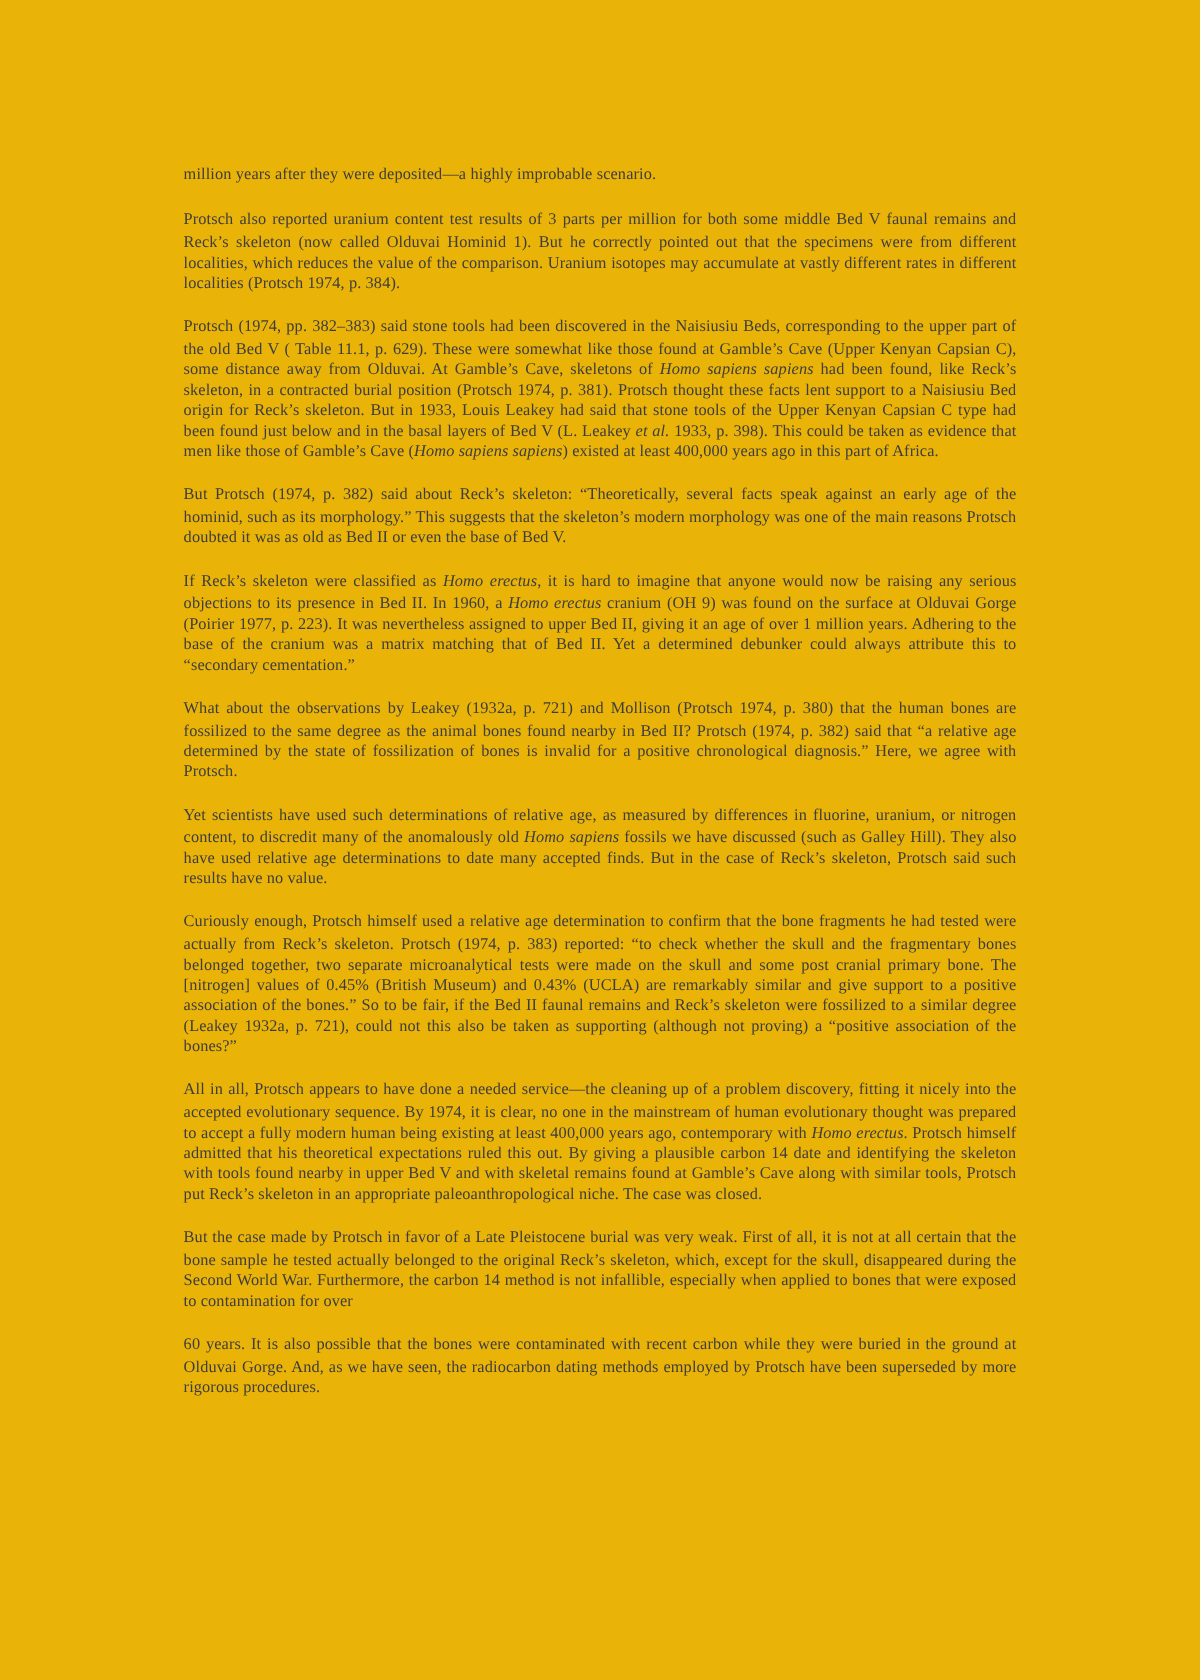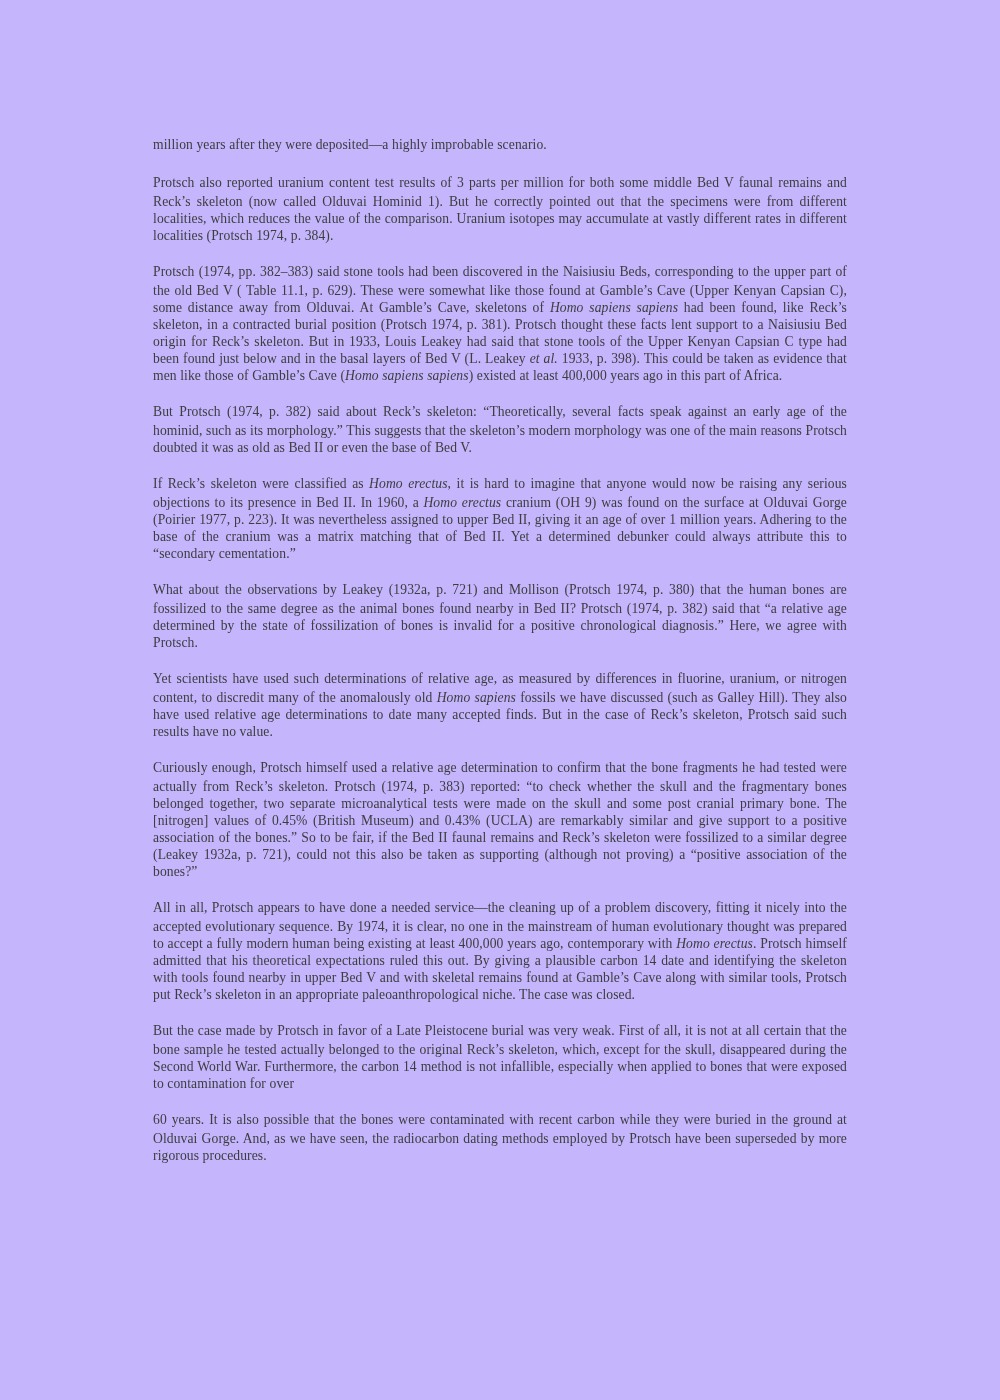--- a/index.html
+++ b/index.html
@@ -4,21 +4,21 @@
 <style>
   html, body {
     margin: 0;
     padding: 0;
     background: #ffffff;
   }
   .page {
     position: relative;
     width: 1000px;
     height: 1400px;
-    background: #c4b5fd;
+    background: #eab308;
     overflow: hidden;
     font-family: "Liberation Serif", "DejaVu Serif", serif;
     color: #3d3d3d;
   }
   .text-column {
     position: absolute;
     top: 0;
     left: 153px;
     width: 694px;
     padding-top: 134px;

